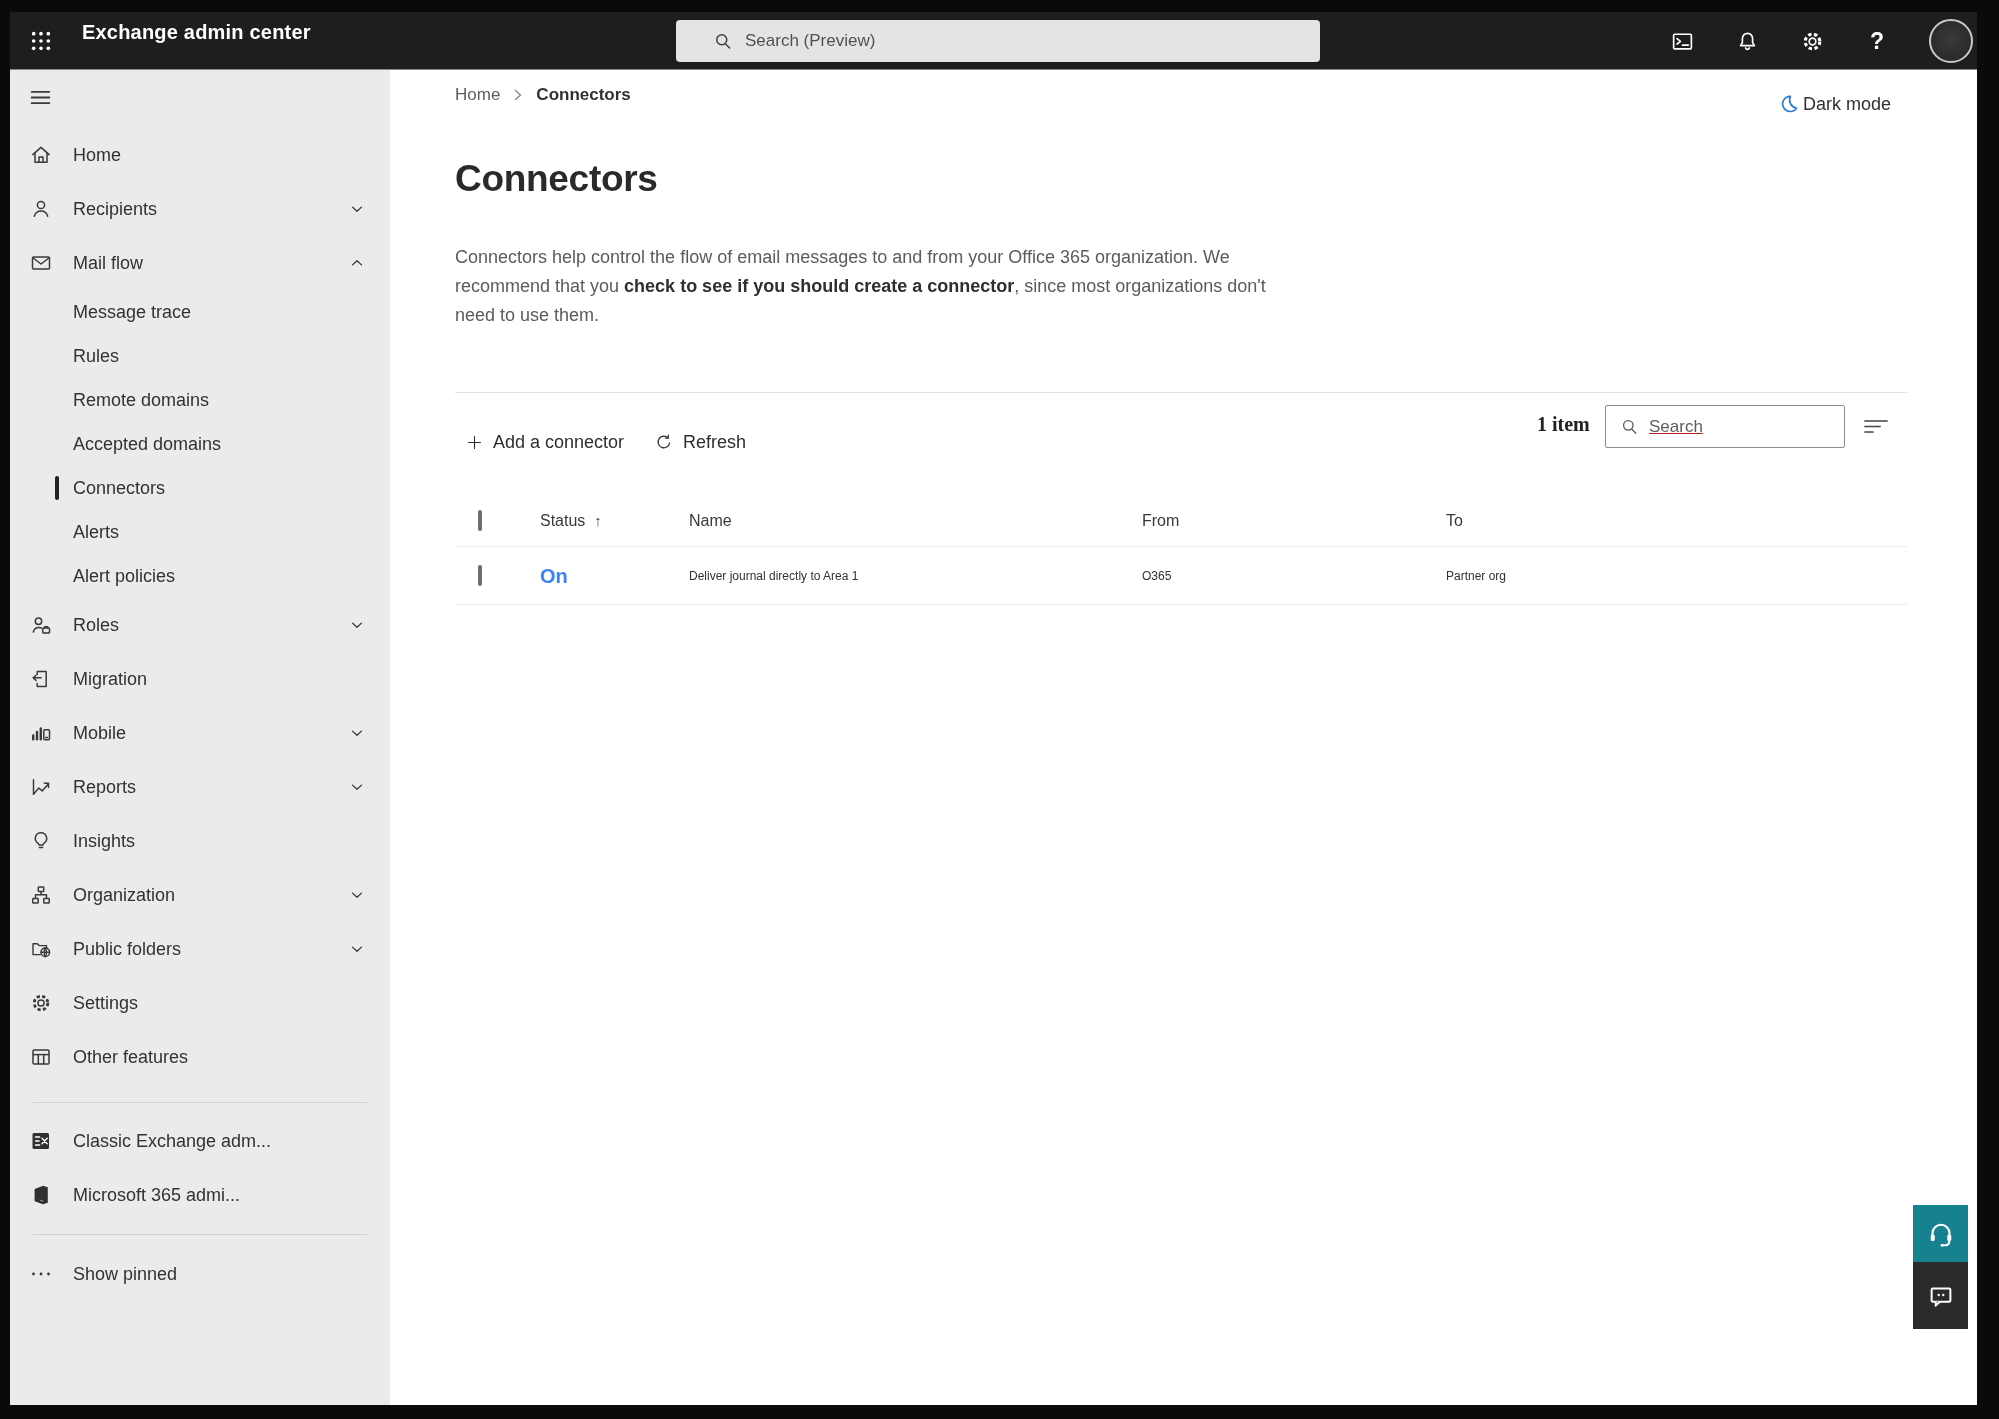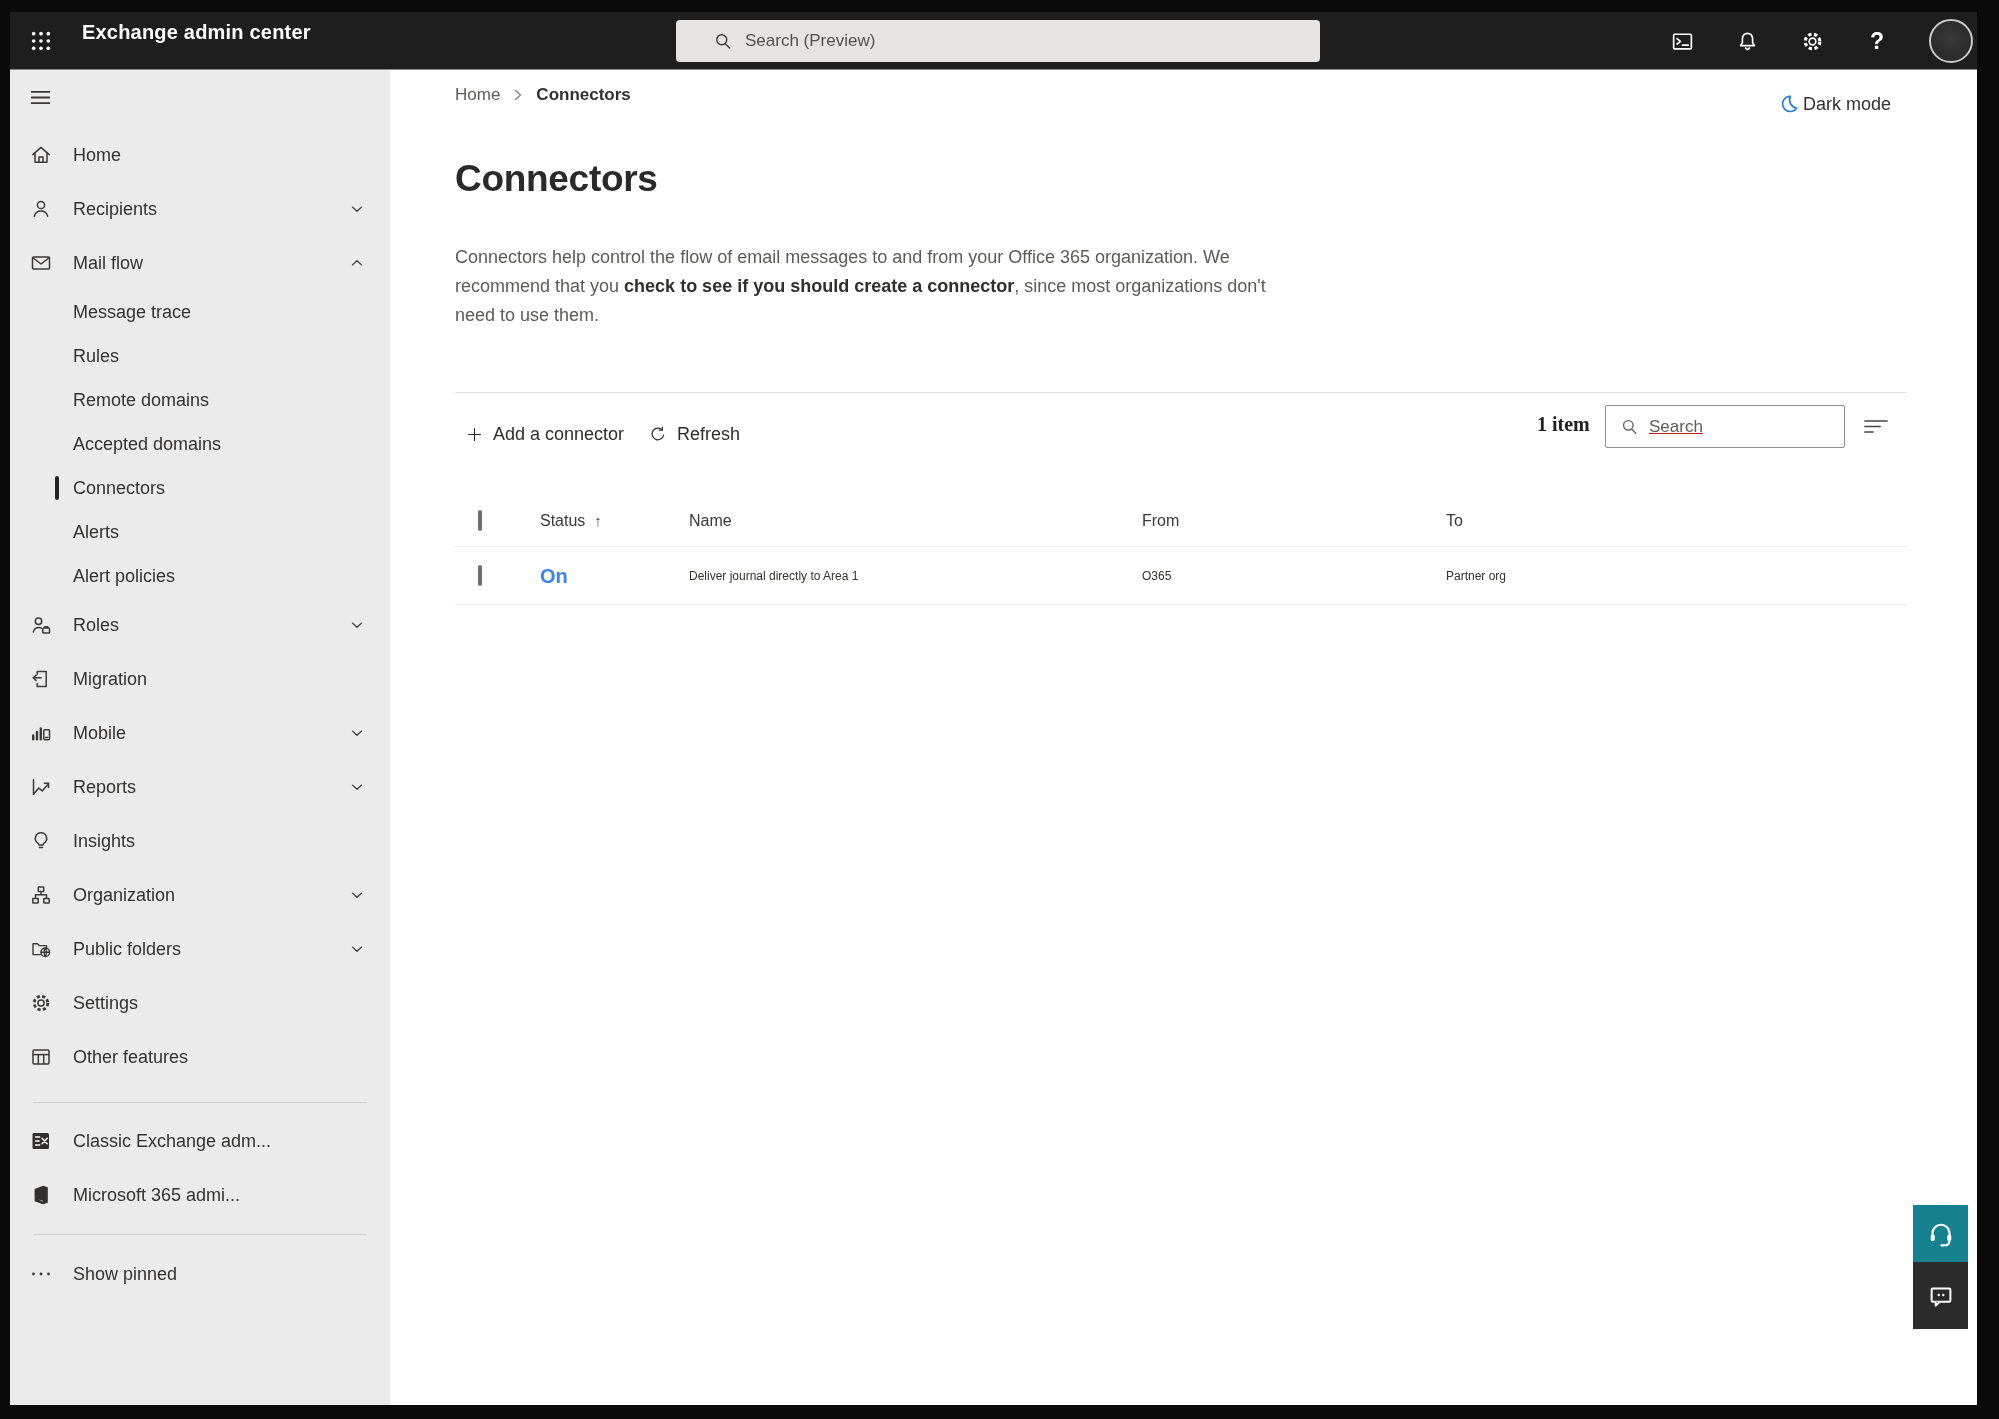--- a/index.html
+++ b/index.html
@@ -42,21 +42,21 @@
   .breadcrumb { position:absolute; left:65px; top:15px; display:flex; align-items:center; gap:12px; font-size:17px; }
   .crumb-home { color:#605e5c; cursor:pointer; }
   .crumb-current { color:#323130; font-weight:600; }
   .darkmode { position:absolute; top:22px; right:86px; display:flex; align-items:center; gap:2px; cursor:pointer; }
   .darkmode span { font-size:18px; color:#323130; }
   .page-title { position:absolute; left:65px; top:88px; font-size:37px; font-weight:700; color:#2a2a2a; letter-spacing:-.3px; }
   .page-desc { position:absolute; left:65px; top:173px; width:900px; font-size:18px; line-height:29px; color:#5d5b59; }
   .page-desc strong { color:#302f2d; font-weight:600; }
 
   .toolbar { position:absolute; left:65px; right:70px; top:322px; height:66px; border-top:1px solid #e3e2e1; }
-  .tool-left { position:absolute; left:10px; top:8px; height:66px; display:flex; align-items:center; gap:24px; }
+  .tool-left { position:absolute; left:10px; top:16px; height:66px; display:flex; align-items:center; gap:30px; }
   .tool-btn { display:flex; align-items:center; gap:9px; cursor:pointer; }
   .tool-btn span { font-size:18px; color:#2f2e2c; }
   .item-count { position:absolute; left:1082px; top:20px; font-family:"Liberation Serif","DejaVu Serif",serif; font-size:20px; font-weight:700; color:#222; }
   .list-search { position:absolute; left:1150px; top:12px; width:240px; height:43px; border:1px solid #8f8d8b; border-radius:2px; background:#fff; display:flex; align-items:center; padding-left:14px; }
   .list-search input { border:none; outline:none; background:transparent; font-size:17px; color:#b91c1c; margin-left:10px; width:170px; font-family:inherit;text-decoration:underline; }
   .list-search input::placeholder { color:#605e5c; }
   .filter-btn { position:absolute; left:1406px; top:18px; width:30px; height:30px; cursor:pointer; display:flex; align-items:center; justify-content:center; }
 
   .tbl-header { position:absolute; left:65px; right:70px; top:425px; height:52px; border-bottom:1px solid #ececec; }
   .tbl-row { position:absolute; left:65px; right:70px; top:477px; height:58px; border-bottom:1px solid #ececec; }

